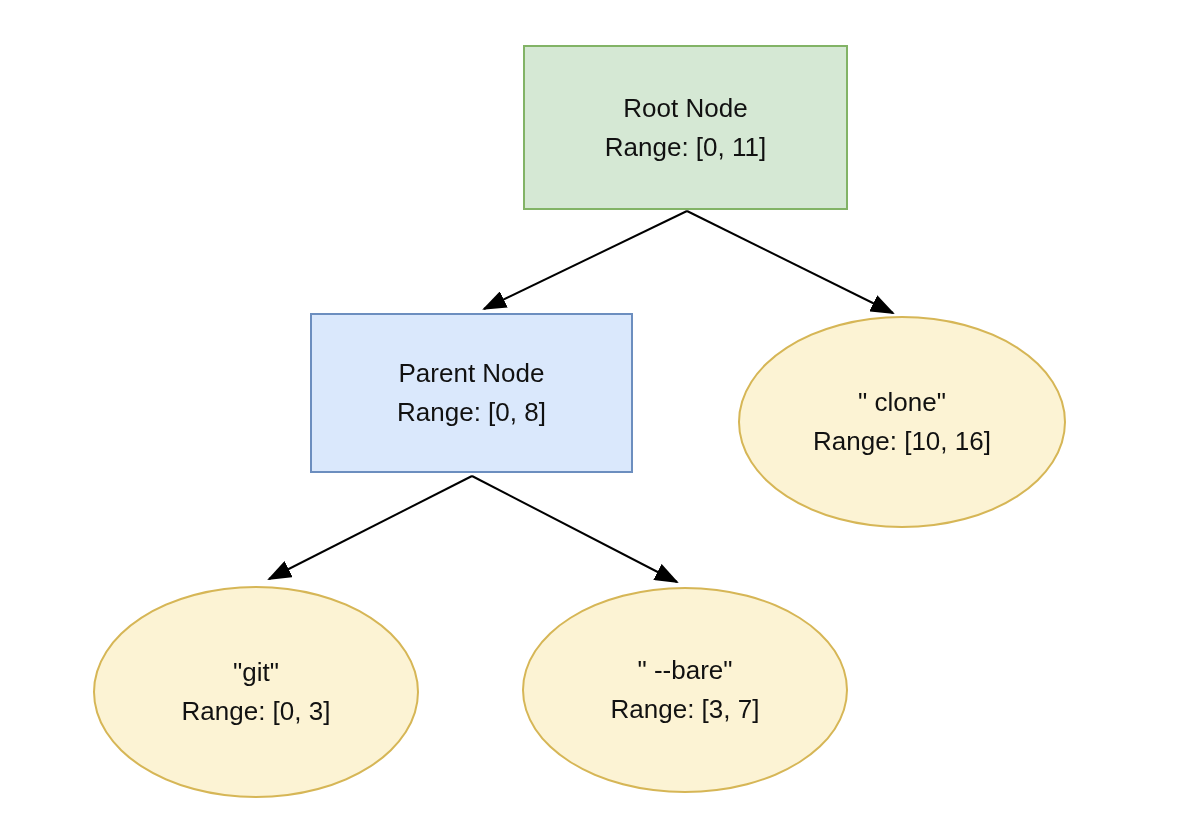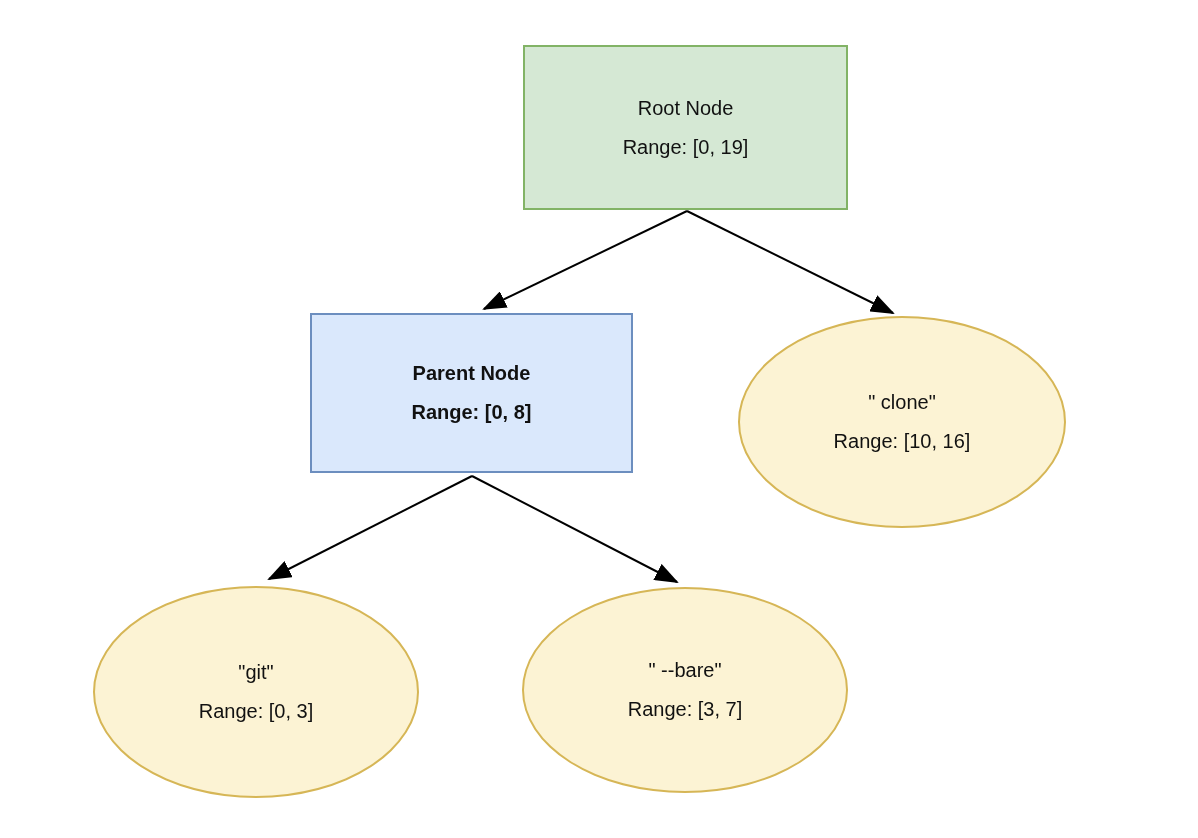--- a/index.html
+++ b/index.html
@@ -30,40 +30,40 @@
     fill: var(--edge, #000000);
   }
   .node {
     position: absolute;
     box-sizing: border-box;
     display: flex;
     flex-direction: column;
     justify-content: center;
     align-items: center;
     text-align: center;
-    font-size: 20px;
+    font-size: 26px;
     line-height: 39px;
     color: var(--text, #111111);
     white-space: nowrap;
   }
   .node.rect.green {
     background: var(--green-fill, #d5e8d4);
     border: 2px solid var(--green-stroke, #82b366);
   }
   .node.rect.blue {
     background: var(--blue-fill, #dae8fc);
     border: 2px solid var(--blue-stroke, #6c8ebf);
   }
   .node.ellipse {
     border-radius: 50%;
     background: var(--yellow-fill, #fcf3d4);
     border: 2px solid var(--yellow-stroke, #d6b656);
   }
   .node-root   { left: 523px; top: 45px;  width: 325px; height: 165px; }
-  .node-parent { left: 310px; top: 313px; width: 323px; height: 160px; font-weight: bold; }
+  .node-parent { left: 310px; top: 313px; width: 323px; height: 160px; }
   .node-clone  { left: 738px; top: 316px; width: 328px; height: 212px; }
   .node-git    { left: 93px;  top: 586px; width: 326px; height: 212px; }
   .node-bare   { left: 522px; top: 587px; width: 326px; height: 206px; }
 </style>
 </head>
 <body>
 
 <div class="canvas">
 
   <svg class="edges" viewBox="0 0 1198 838" xmlns="http://www.w3.org/2000/svg">
@@ -73,21 +73,21 @@
       </marker>
     </defs>
     <line x1="687" y1="211" x2="484" y2="309" marker-end="url(#arrowhead)"></line>
     <line x1="687" y1="211" x2="893" y2="313" marker-end="url(#arrowhead)"></line>
     <line x1="472" y1="476" x2="269" y2="579" marker-end="url(#arrowhead)"></line>
     <line x1="472" y1="476" x2="677" y2="582" marker-end="url(#arrowhead)"></line>
   </svg>
 
   <div class="node rect green node-root">
     <div>Root Node</div>
-    <div>Range: [0, 19]</div>
+    <div>Range: [0, 11]</div>
   </div>
 
   <div class="node rect blue node-parent">
     <div>Parent Node</div>
     <div>Range: [0, 8]</div>
   </div>
 
   <div class="node ellipse node-clone">
     <div>" clone"</div>
     <div>Range: [10, 16]</div>

